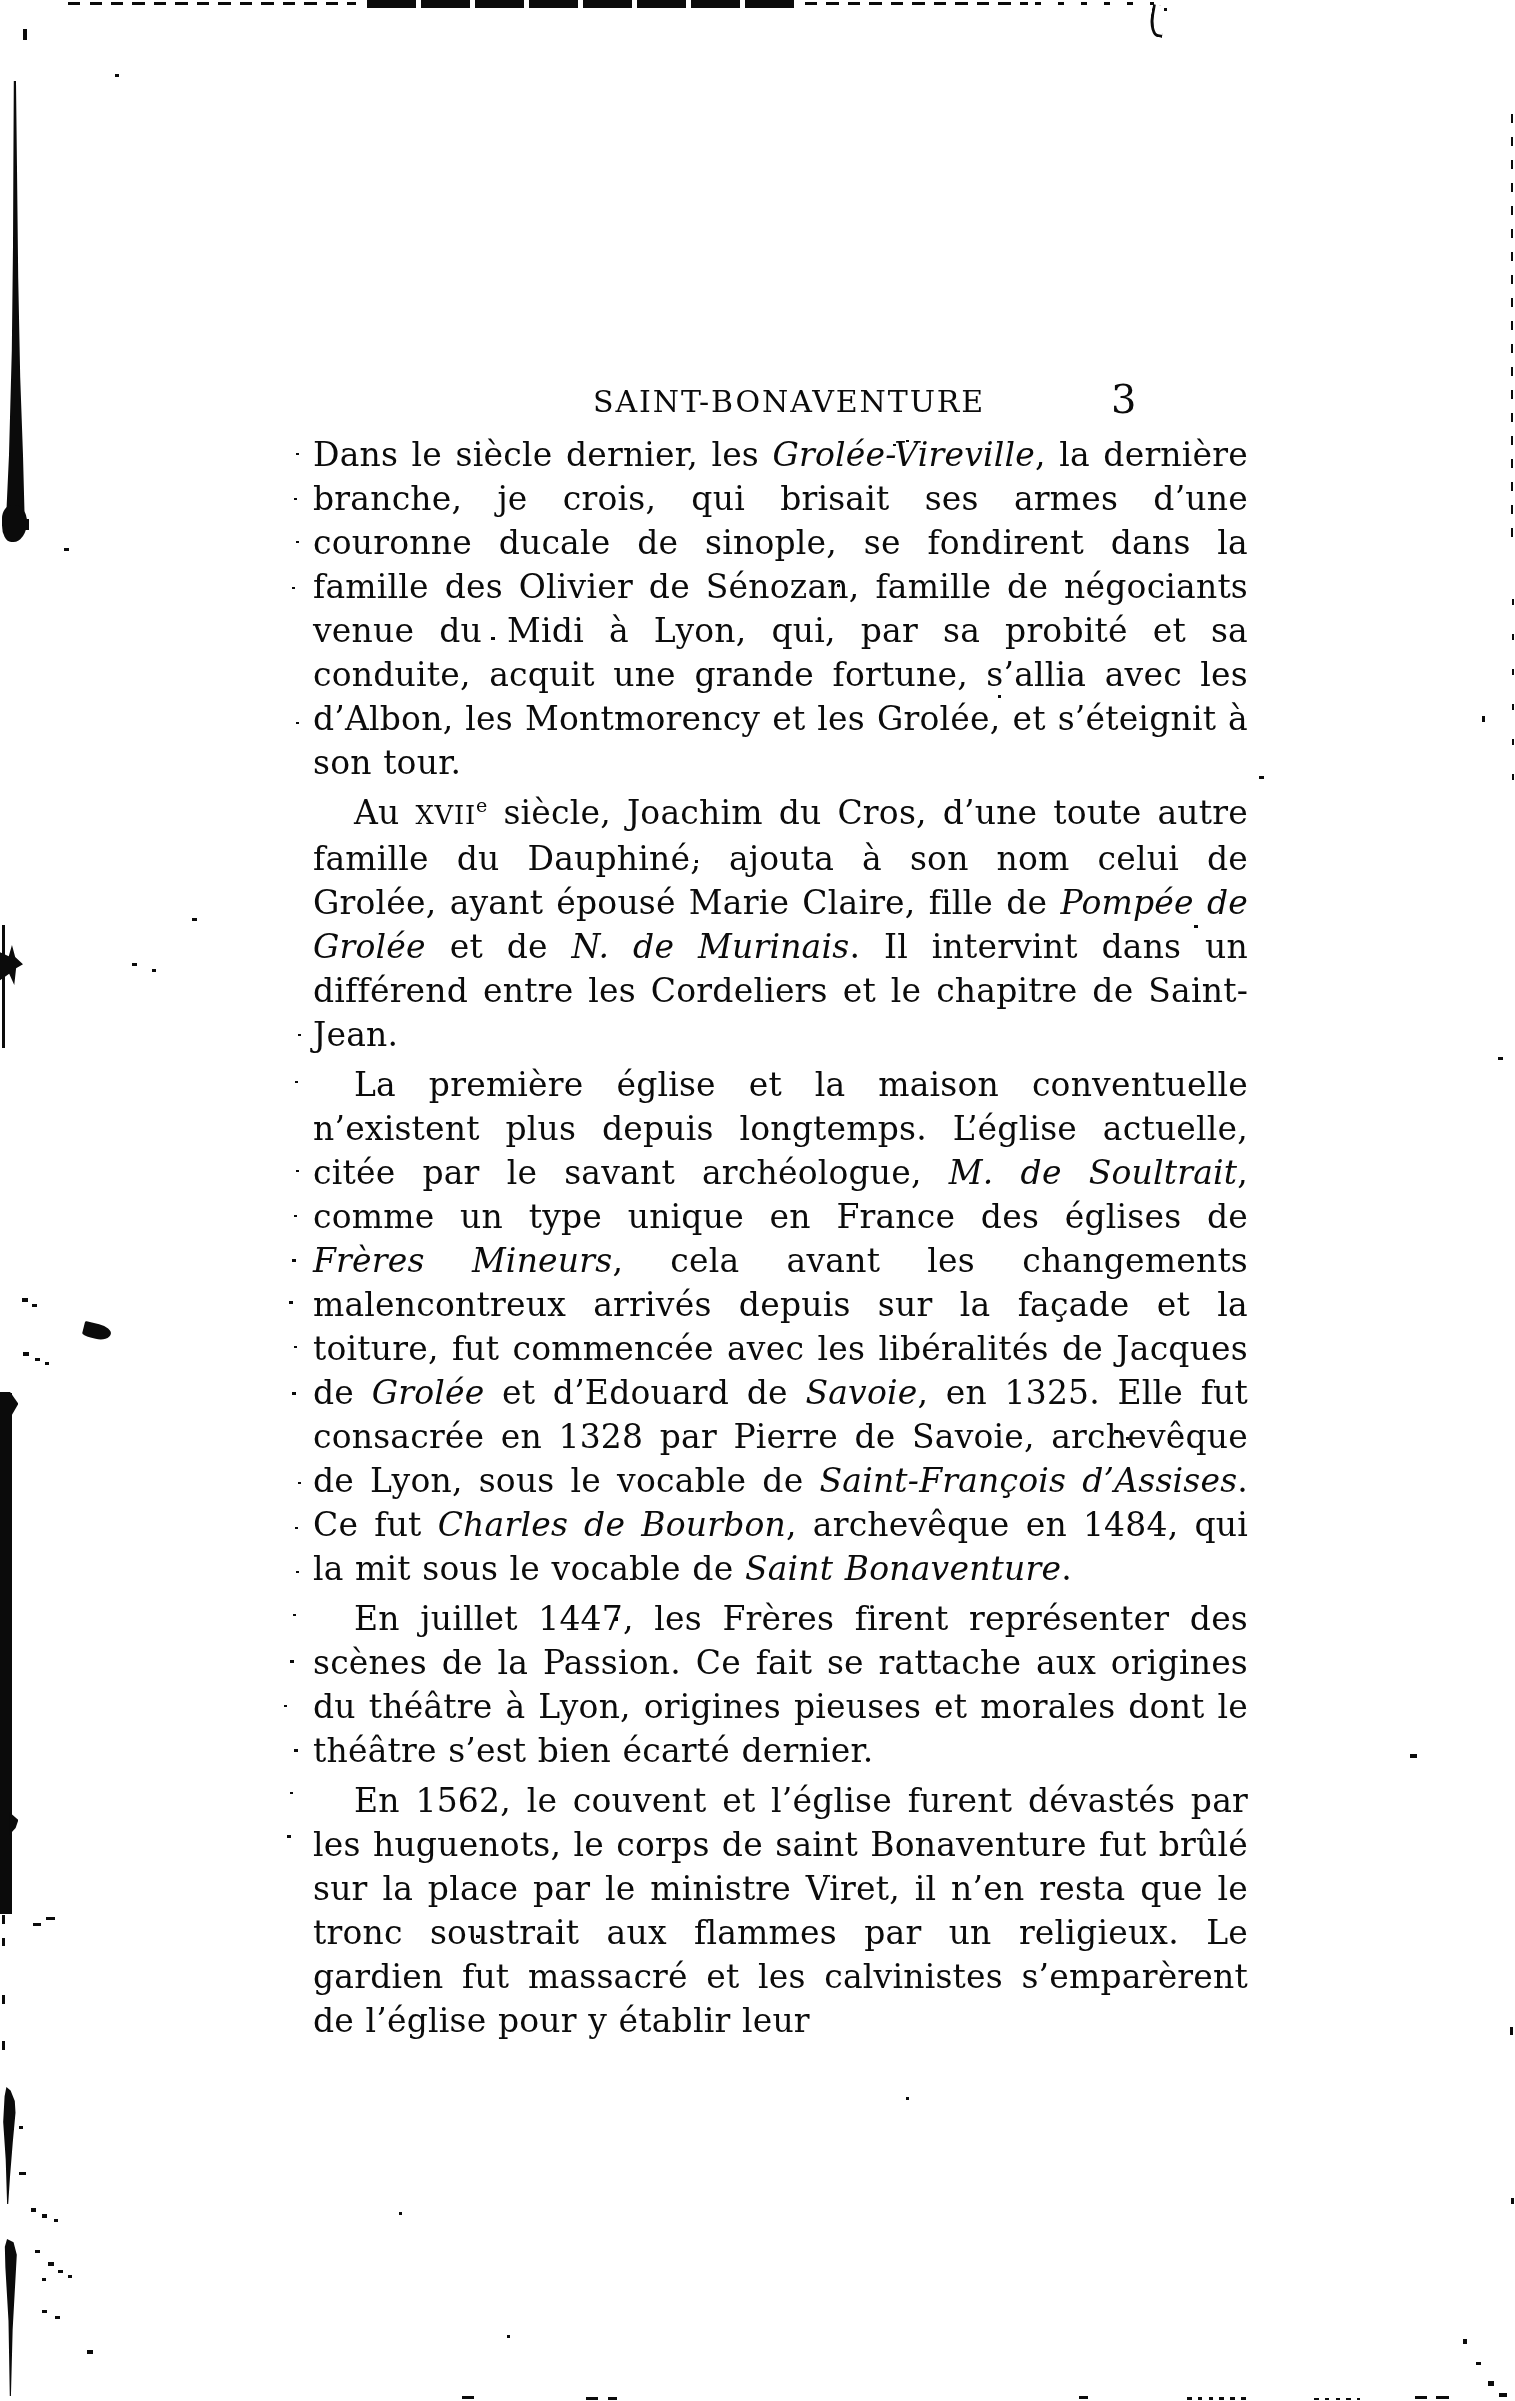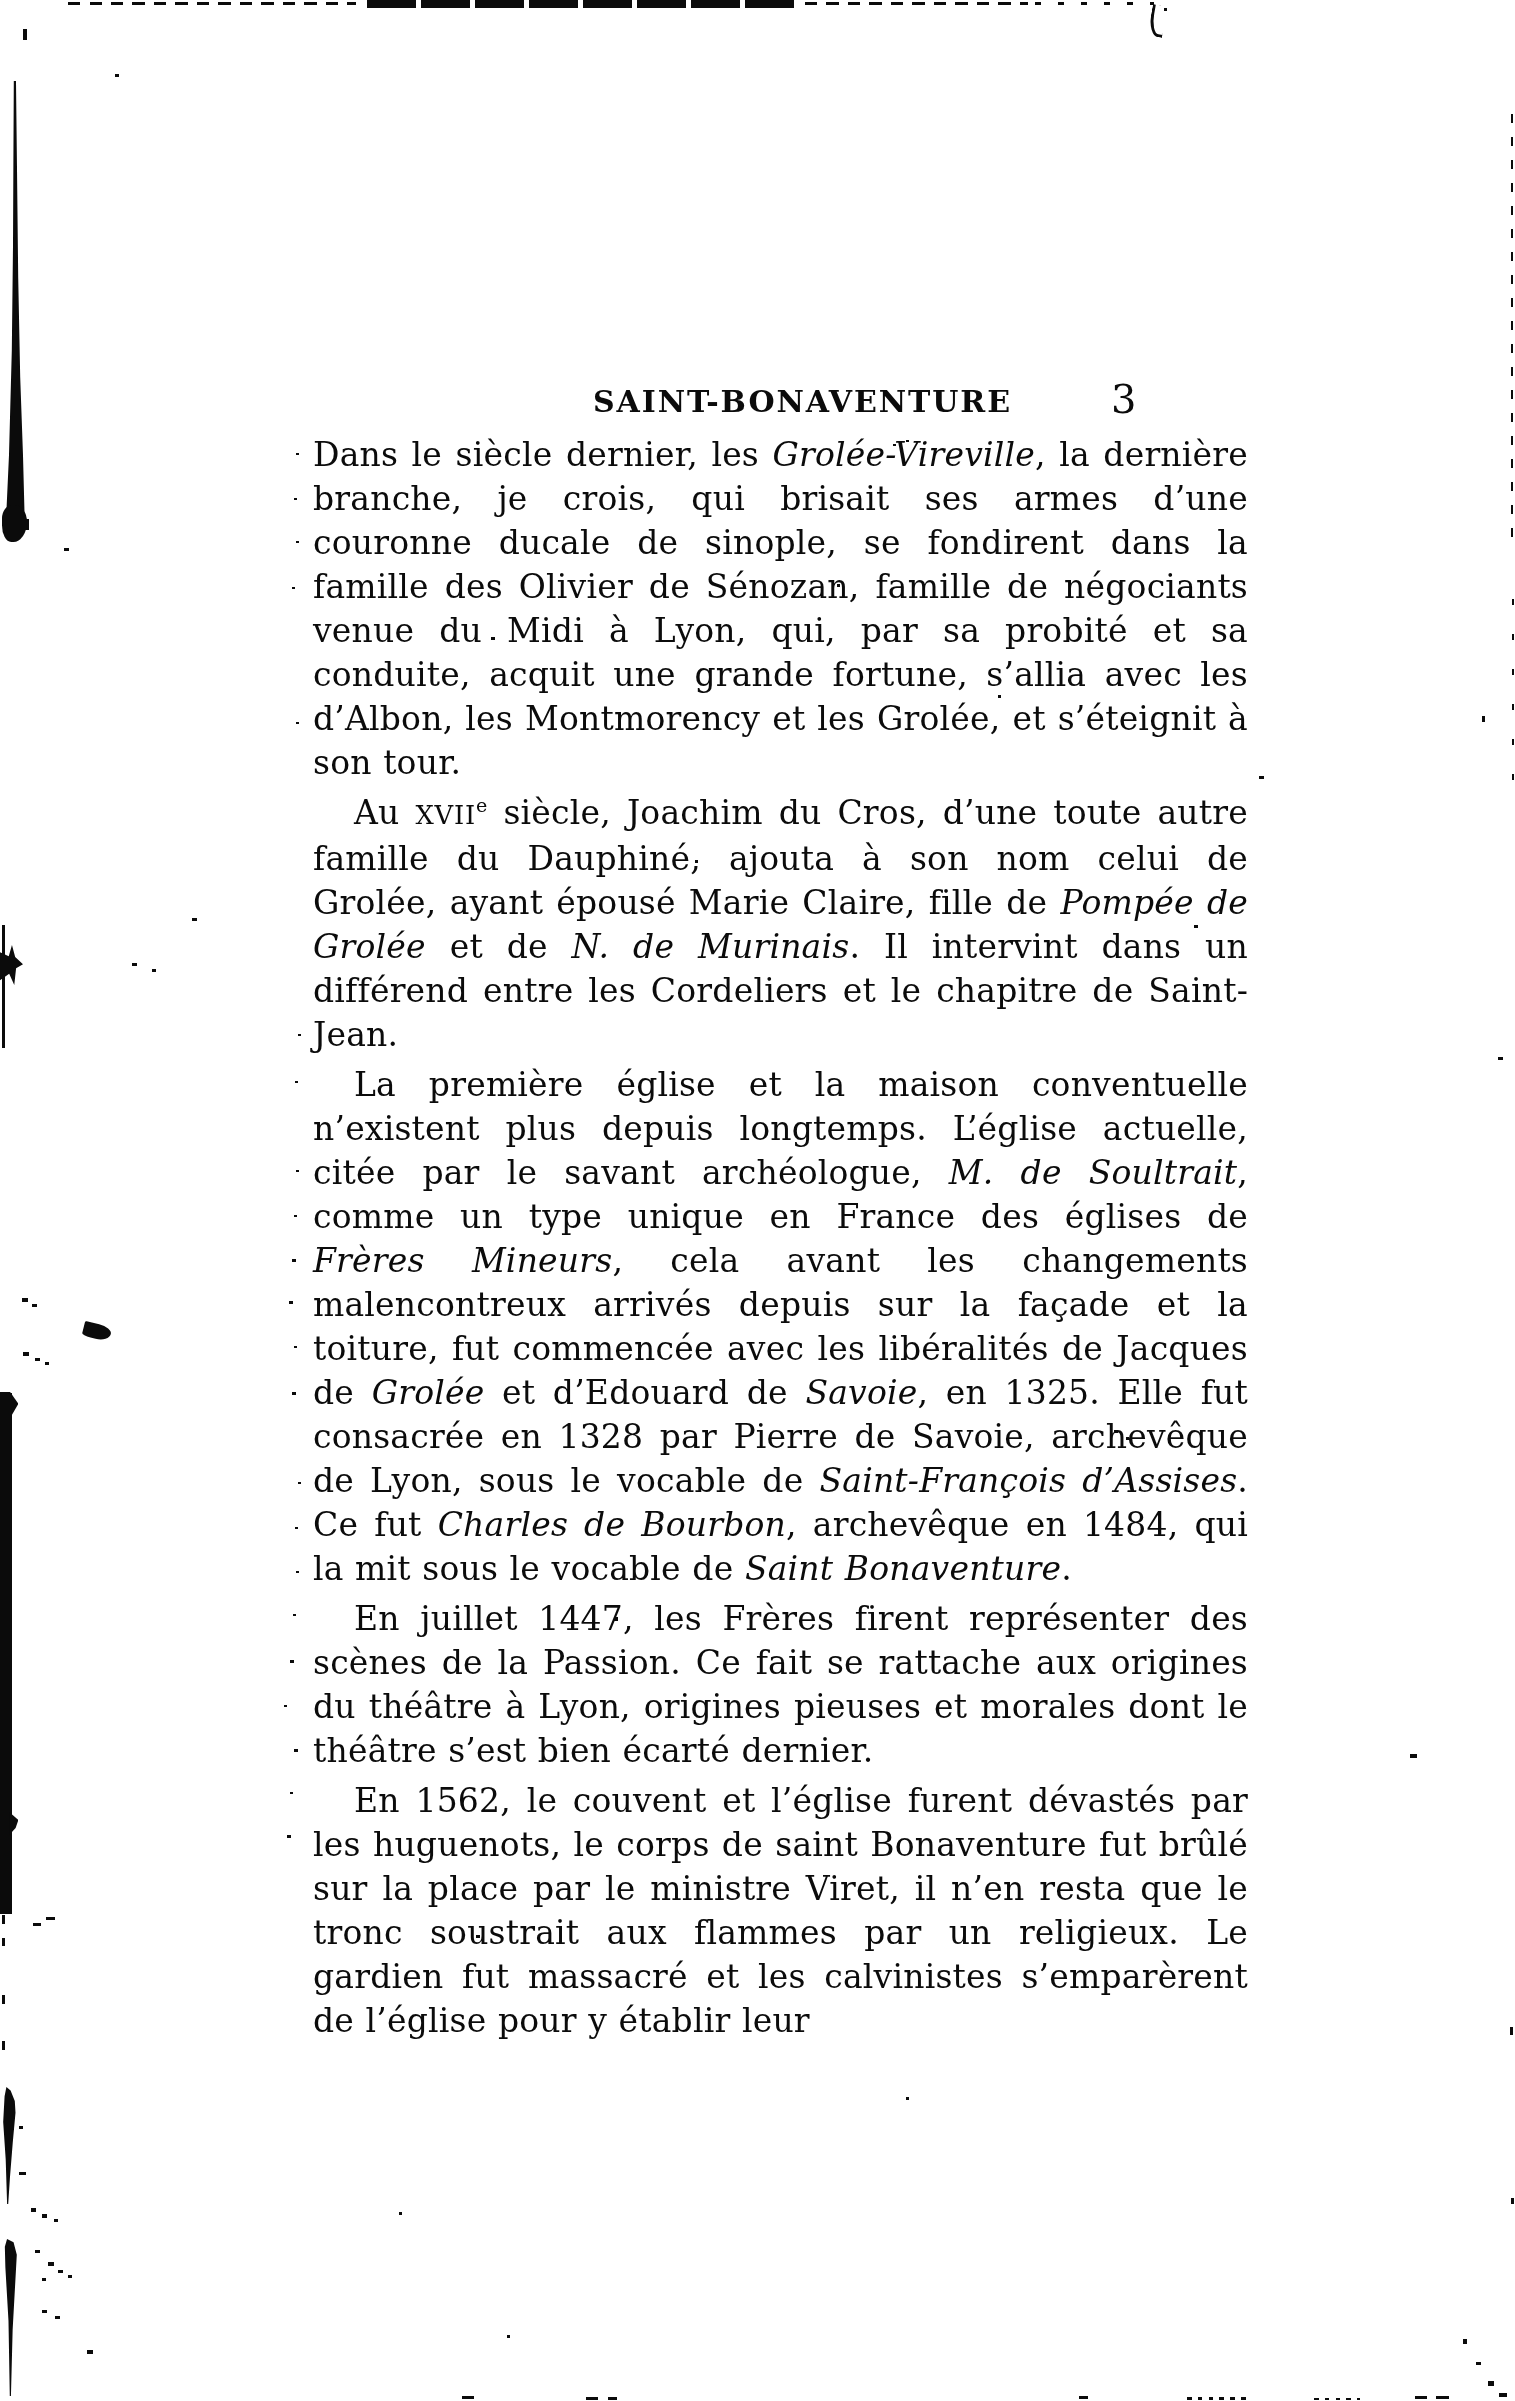--- a/index.html
+++ b/index.html
@@ -8,21 +8,21 @@
     position:relative;
     width:1516px;height:2401px;
     background:var(--paper);
     overflow:hidden;
     font-family:"DejaVu Serif","Liberation Serif",serif;
     color:var(--ink);
   }
   
   .head-title{
     position:absolute;left:593px;top:384px;
-    font-size:30px;letter-spacing:1.9px;font-weight:700;
+    font-size:30px;letter-spacing:1.9px;font-weight:400;
     white-space:nowrap;
   }
   .page-num{
     position:absolute;left:1111px;top:376px;
     font-size:40px;
   }
   
   .text-block{
     position:absolute;left:307px;top:427px;width:947px;
     font-size:33px;line-height:44px;

